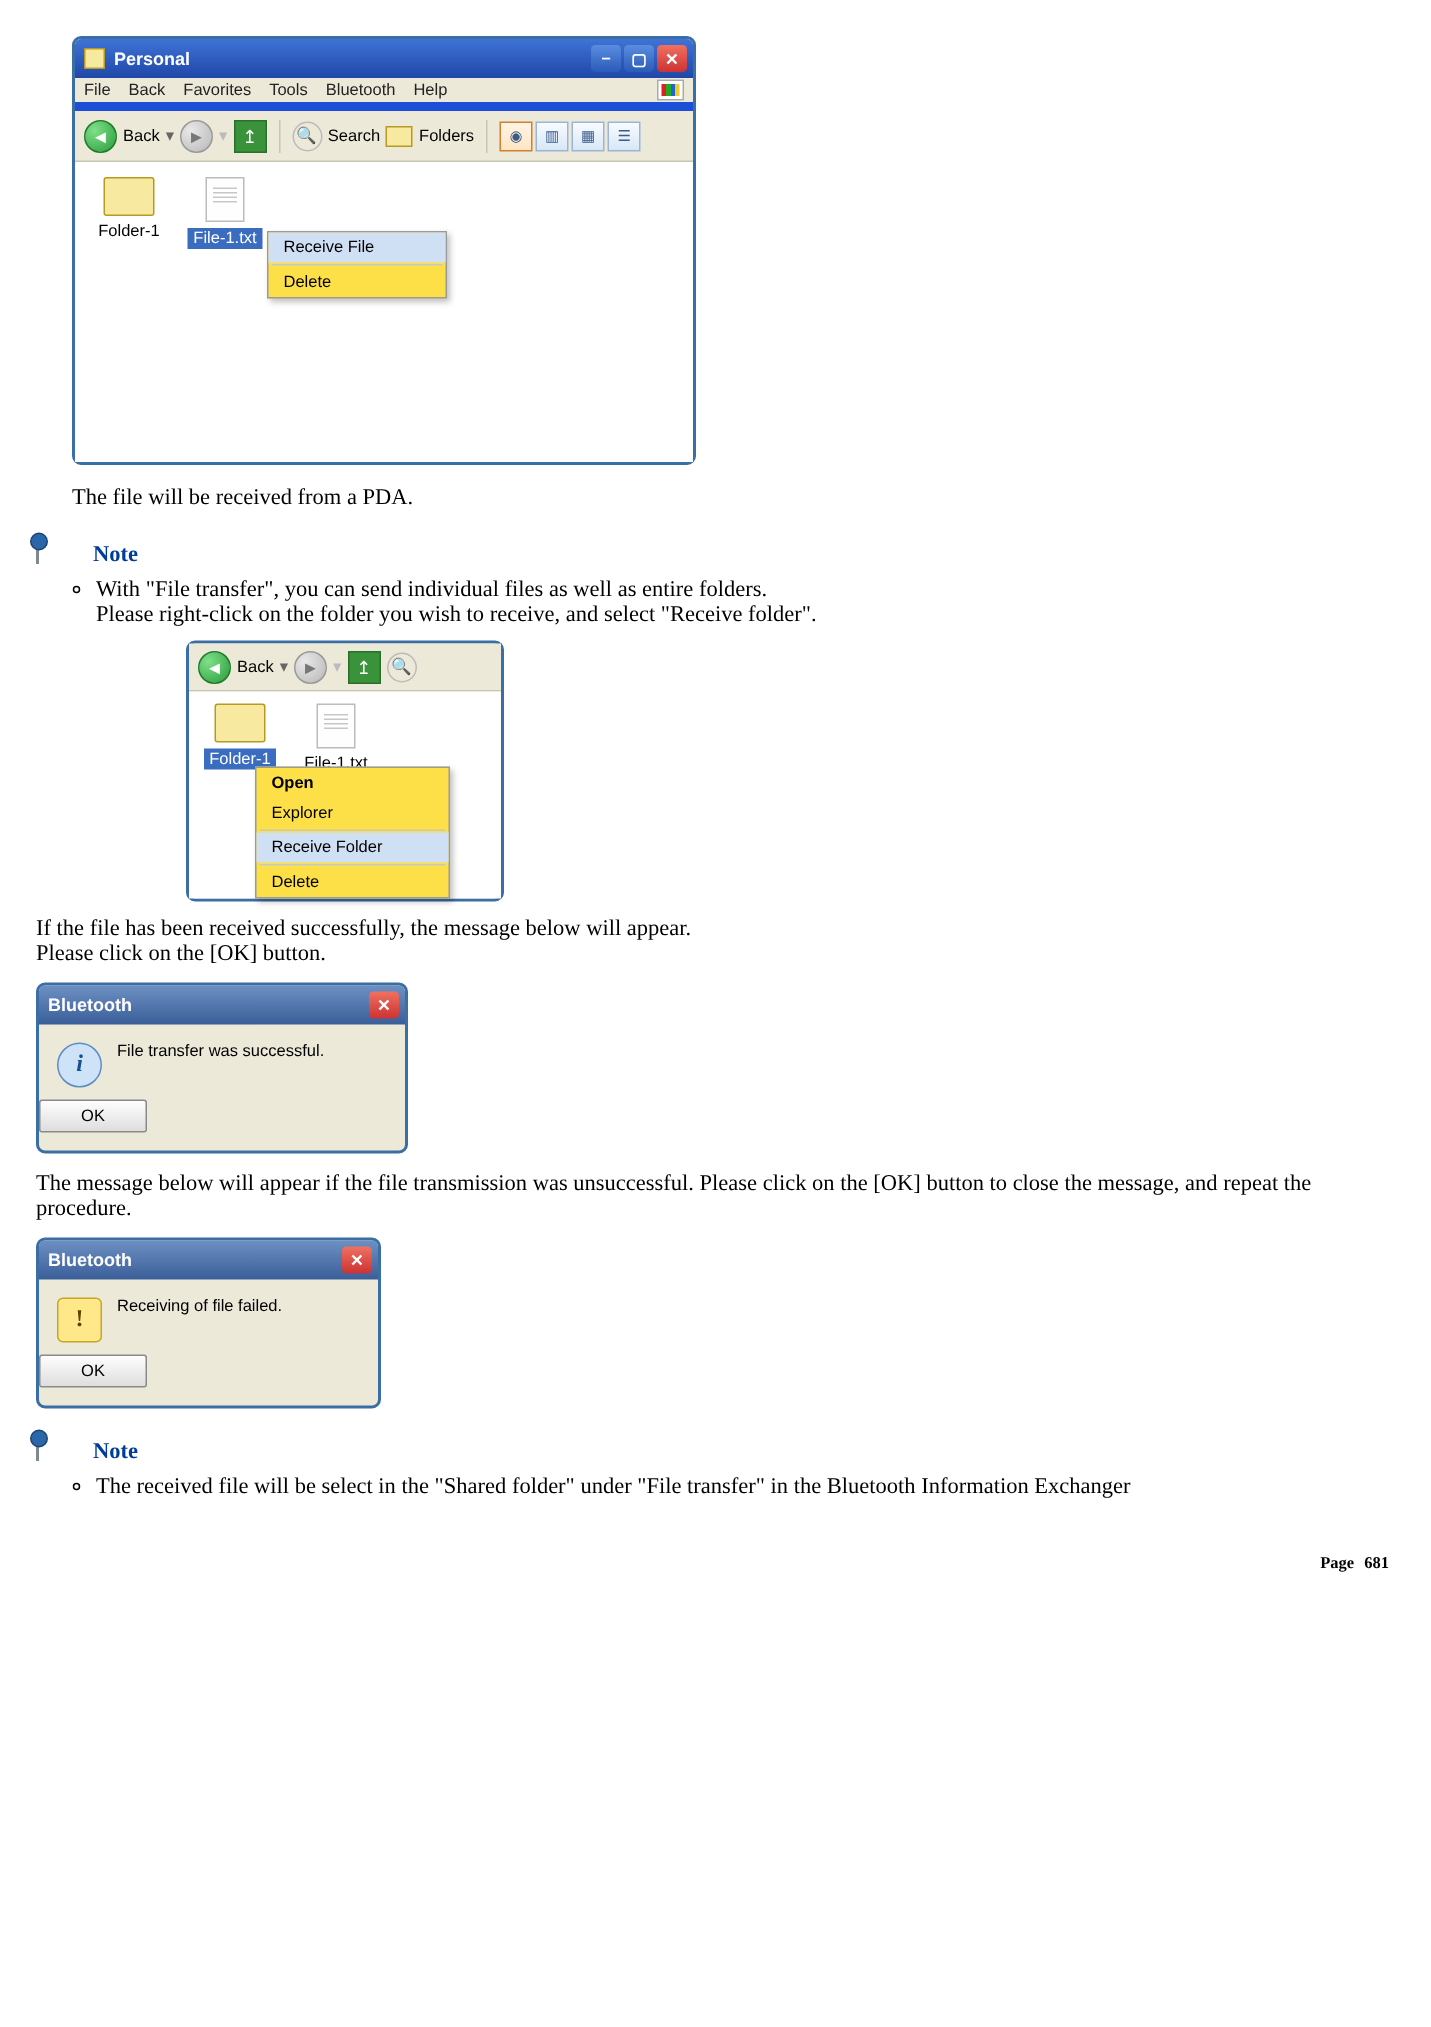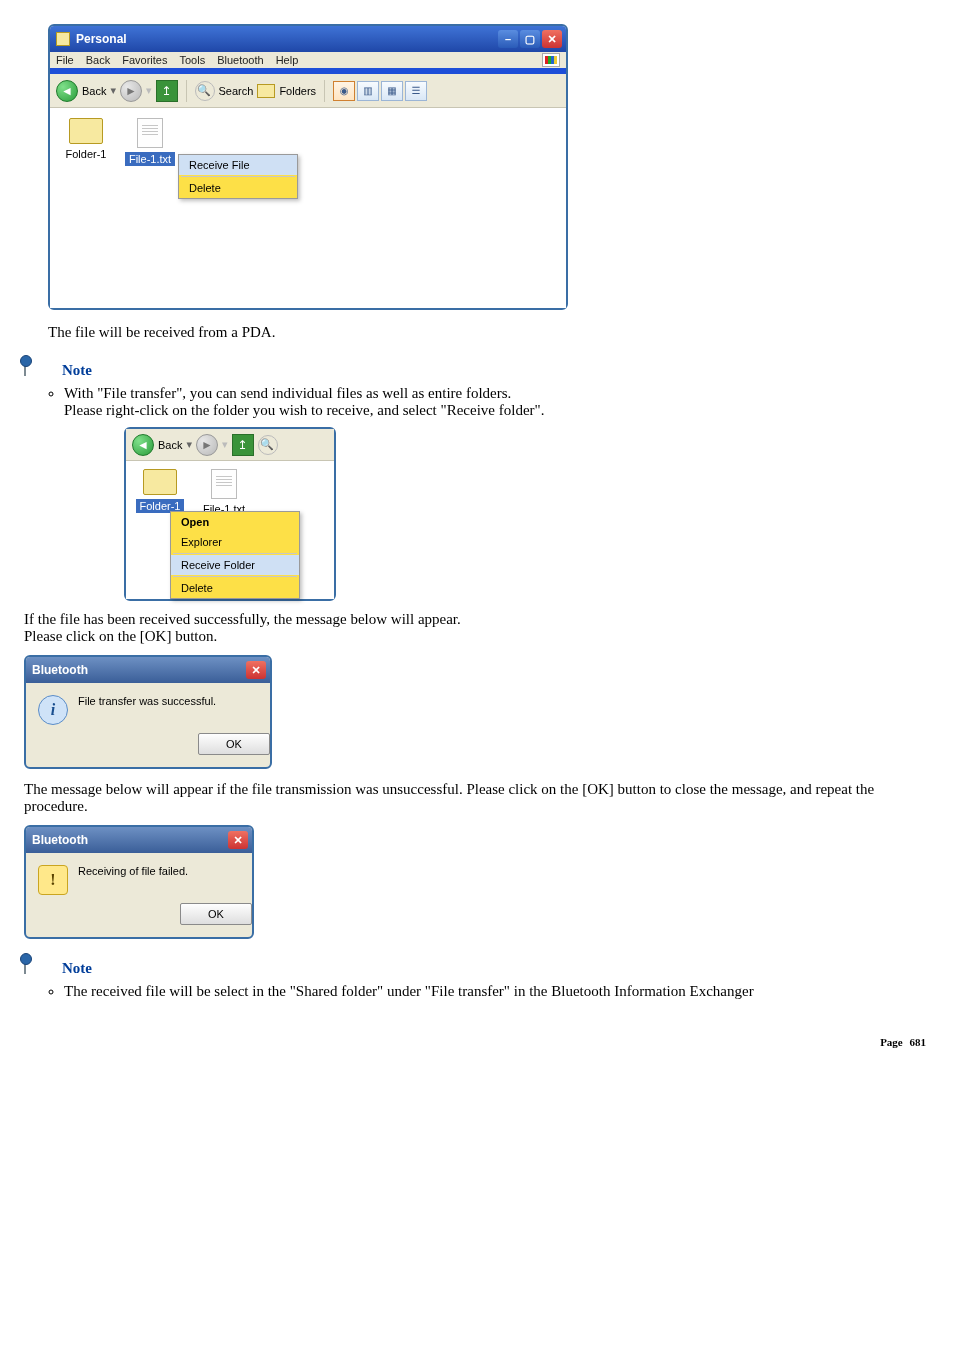--- a/index.html
+++ b/index.html
@@ -59,30 +59,30 @@
   .small-win { border:2px solid #3a6ea5; border-radius:6px; background:#ece9d8; margin:8px 0 10px 60px;}
   .small-win .toolbar { height:32px;}
   .small-win .clientarea { min-height:60px; padding:8px 10px 14px 10px;}
 
   .dialog { width:248px; border:2px solid #3a6ea5; border-radius:6px; background:#ece9d8; margin:8px 0 12px 0;}
   .dialog .titlebar { background:linear-gradient(#6d90c3,#3a5e98);}
   .dialog .dbody { display:flex; align-items:flex-start; gap:10px; padding:12px 12px 4px 12px; font-family: Tahoma, Arial, sans-serif; font-size:11px;}
   .dialog .dicon { width:30px; height:30px; border-radius:50%; display:flex; align-items:center; justify-content:center; font-family: Georgia, serif;}
   .dicon.info { background:#cfe3f8; border:1px solid #5a8cc7; color:#1a4f8f; font-style:italic; font-weight:bold; font-size:16px;}
   .dicon.warn { background:#ffe88a; border:1px solid #caa520; font-weight:bold; font-size:16px; color:#5a4300; border-radius:4px;}
-  .dialog .dfoot { display:flex; justify-content:flex-end; padding:4px 0 12px 0;}
+  .dialog .dfoot { display:flex; justify-content:flex-start; padding:4px 0 12px 0;}
   .okbtn { min-width:72px; height:22px; border:1px solid #8a8a8a; background:linear-gradient(#fefefe,#dedede); font-family: Tahoma, Arial, sans-serif; font-size:11px; border-radius:2px;}
 
   .pagefoot { text-align:right; font-size:11px; margin-top:36px;}
   .pagefoot .lbl { font-weight:bold; margin-right:4px;}
 </style>
 </head>
 <body>
 
-<div class="win" style="width:520px;">
+<div class="win" style="width:416px;">
   <div class="titlebar">
     <span class="ticon"></span>
     <span>Personal</span>
     <div class="tbuttons">
       <div class="tbtn min">–</div>
       <div class="tbtn max">▢</div>
       <div class="tbtn close">✕</div>
     </div>
   </div>
   <div class="menubar">

